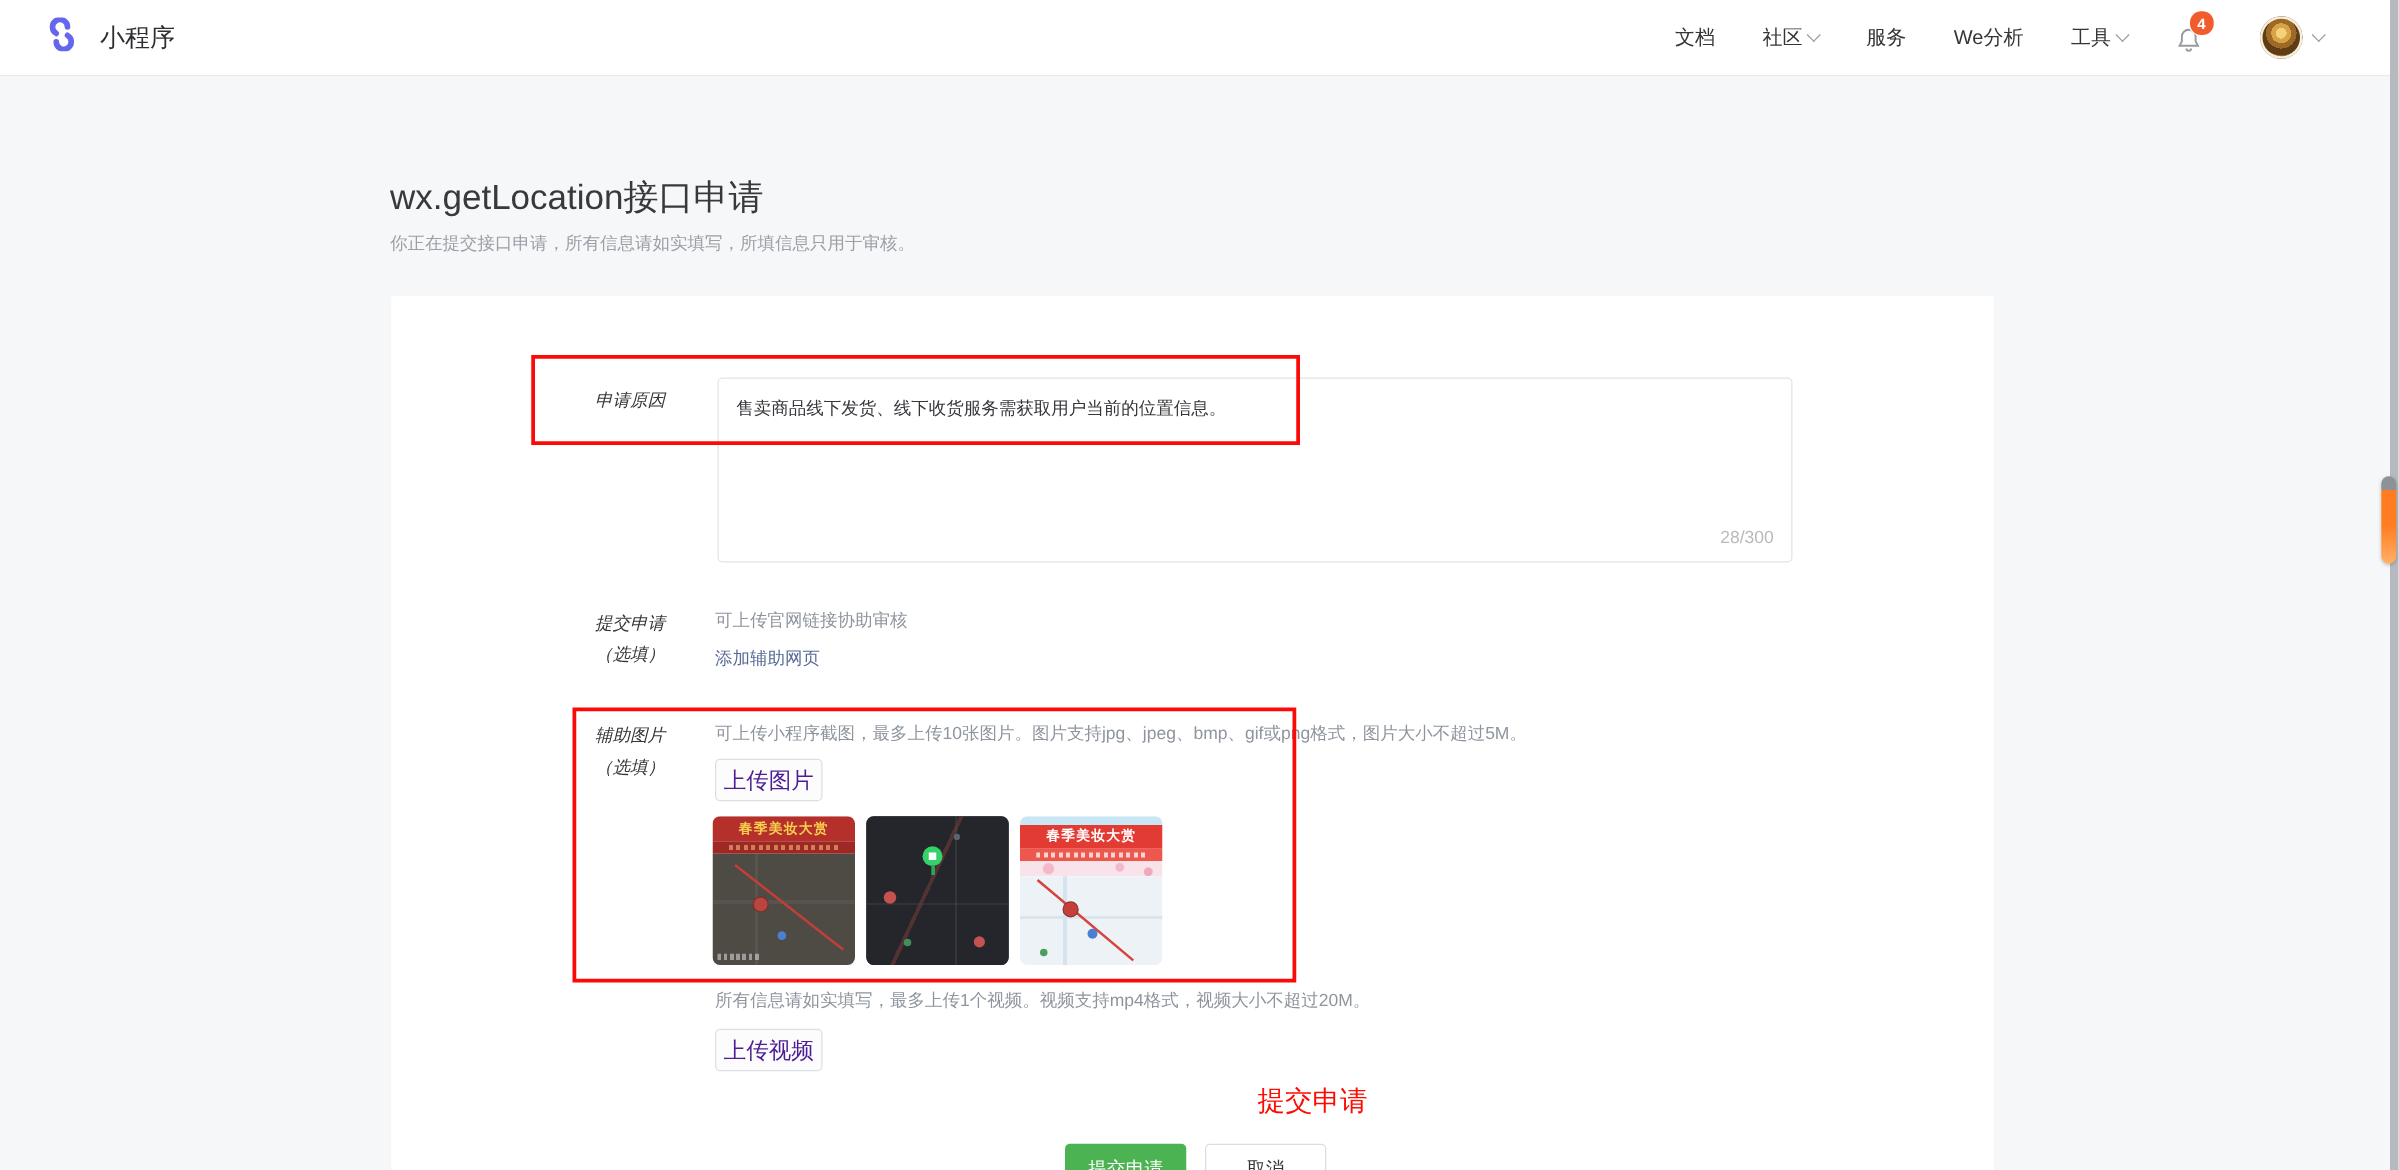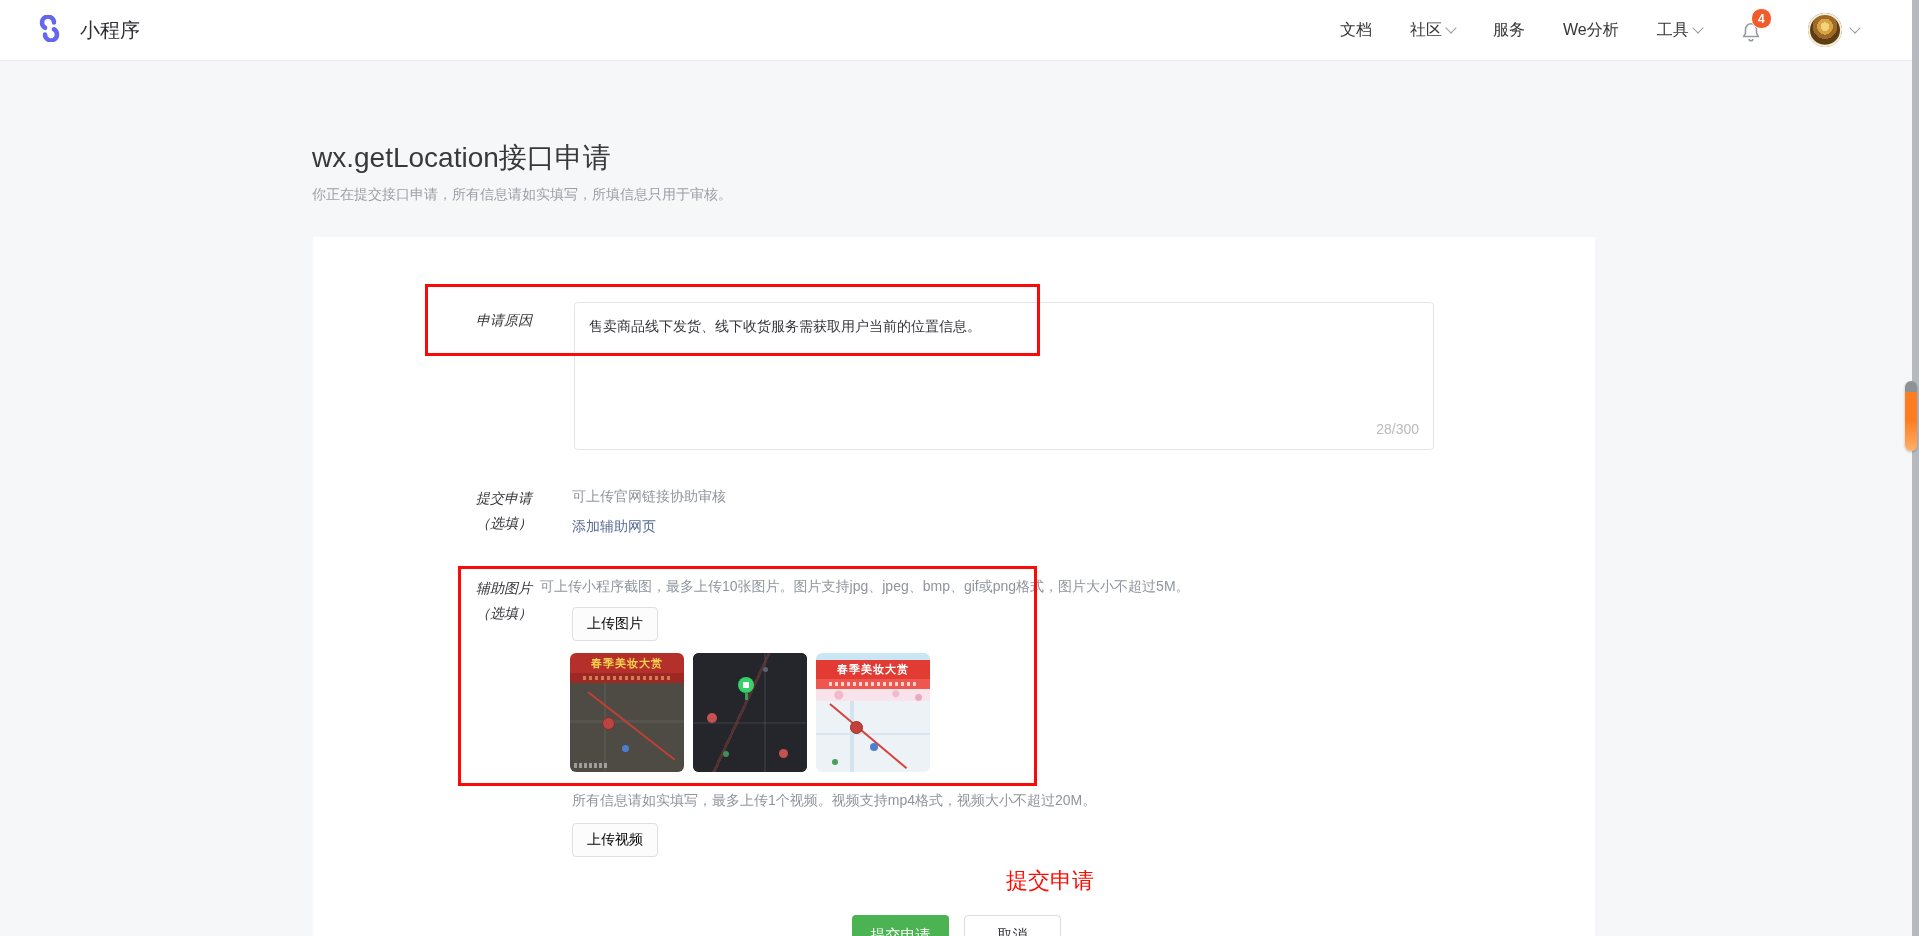--- a/index.html
+++ b/index.html
@@ -31,21 +31,21 @@
   .form-label{position:absolute;width:64px;text-align:center;font-size:14px;color:#35353a;line-height:25px;font-style:italic;}
   .hint{position:absolute;font-size:14px;color:#8f959e;white-space:nowrap;}
   .link{position:absolute;font-size:14px;color:#576b95;cursor:pointer;white-space:nowrap;}
 
   
   .ta-wrap{position:absolute;left:574px;top:302px;width:860px;height:148px;border:1px solid #e3e3e6;border-radius:4px;background:#fff;box-sizing:border-box;}
   .ta{position:absolute;inset:0;border:none;outline:none;resize:none;background:transparent;padding:13px 14px;font-family:inherit;font-size:14px;color:#35353a;line-height:20px;}
   .ta-counter{position:absolute;right:14px;bottom:12px;font-size:14px;color:#b9b9be;}
 
   
-  .btn-plain{position:absolute;width:86px;height:34px;background:#fcfcfd;border:1px solid #dcdfe3;border-radius:4px;font-size:14px;color:#000000;display:flex;align-items:center;justify-content:center;cursor:pointer;box-sizing:border-box;}
+  .btn-plain{position:absolute;width:86px;height:34px;background:#fcfcfd;border:1px solid #dcdfe3;border-radius:4px;font-size:18px;color:#4c1d95;display:flex;align-items:center;justify-content:center;cursor:pointer;box-sizing:border-box;}
   .btn-submit{position:absolute;left:852px;top:915px;width:97px;height:40px;background:#4bb351;border:none;border-radius:4px;color:#fff;font-size:15px;display:flex;align-items:center;justify-content:center;cursor:pointer;}
   .btn-cancel{position:absolute;left:964px;top:915px;width:97px;height:40px;background:#fff;border:1px solid #dadde1;border-radius:4px;color:#35353a;font-size:15px;display:flex;align-items:center;justify-content:center;cursor:pointer;box-sizing:border-box;}
 
   
   .red-box{position:absolute;border:3px solid #fb0b07;pointer-events:none;z-index:20;}
   .red-note{position:absolute;color:#fd0c02;z-index:20;white-space:nowrap;}
 
   
   .thumb{position:absolute;top:653px;width:114px;height:119px;border-radius:6px;overflow:hidden;display:flex;flex-direction:column;cursor:pointer;}
   .t-banner{height:20px;font-size:11px;font-weight:bold;text-align:center;line-height:20px;letter-spacing:1px;flex:none;}
@@ -129,21 +129,21 @@
     <div>提交申请</div>
     <div>（选填）</div>
   </div>
   <div class="hint" style="left:572px;top:488px;">可上传官网链接协助审核</div>
   <div class="link" style="left:572px;top:518px;">添加辅助网页</div>
 
   <div class="form-label" style="left:472px;top:576px;text-align:center;">
     <div>辅助图片</div>
     <div>（选填）</div>
   </div>
-  <div class="hint" style="left:540px;top:578px;text-align:center;">可上传小程序截图，最多上传10张图片。图片支持jpg、jpeg、bmp、gif或png格式，图片大小不超过5M。</div>
+  <div class="hint" style="left:572px;top:578px;text-align:center;">可上传小程序截图，最多上传10张图片。图片支持jpg、jpeg、bmp、gif或png格式，图片大小不超过5M。</div>
   <button class="btn-plain" style="left:572px;top:607px;">上传图片</button>
 
   <div class="thumb" style="left:570px;">
     <div class="t-banner" style="background:#b5302a;color:#f7cf4e;">春季美妆大赏</div>
     <div class="t-sub" style="background:#9e2824;background-image:repeating-linear-gradient(90deg,rgba(255,214,130,.5) 0 3px,transparent 3px 6px);background-size:78% 4px;background-position:center;background-repeat:no-repeat;"></div>
     <div class="t-map" style="background:#4e4a44;background-image:linear-gradient(90deg,transparent 30%,rgba(255,255,255,.06) 30% 32%,transparent 32%),linear-gradient(0deg,transparent 55%,rgba(255,255,255,.05) 55% 58%,transparent 58%);">
       <div class="route" style="left:18px;top:8px;width:110px;background:#c04038;transform:rotate(38deg);"></div>
       <div class="marker" style="left:32px;top:34px;width:11px;height:11px;background:#b8453f;border:1px solid #7e2d28;"></div>
       <div class="marker" style="left:52px;top:62px;width:7px;height:7px;background:#4d7fd1;"></div>
       <div style="position:absolute;left:4px;bottom:4px;width:34px;height:5px;background:repeating-linear-gradient(90deg,rgba(255,255,255,.45) 0 3px,transparent 3px 5px);"></div>

